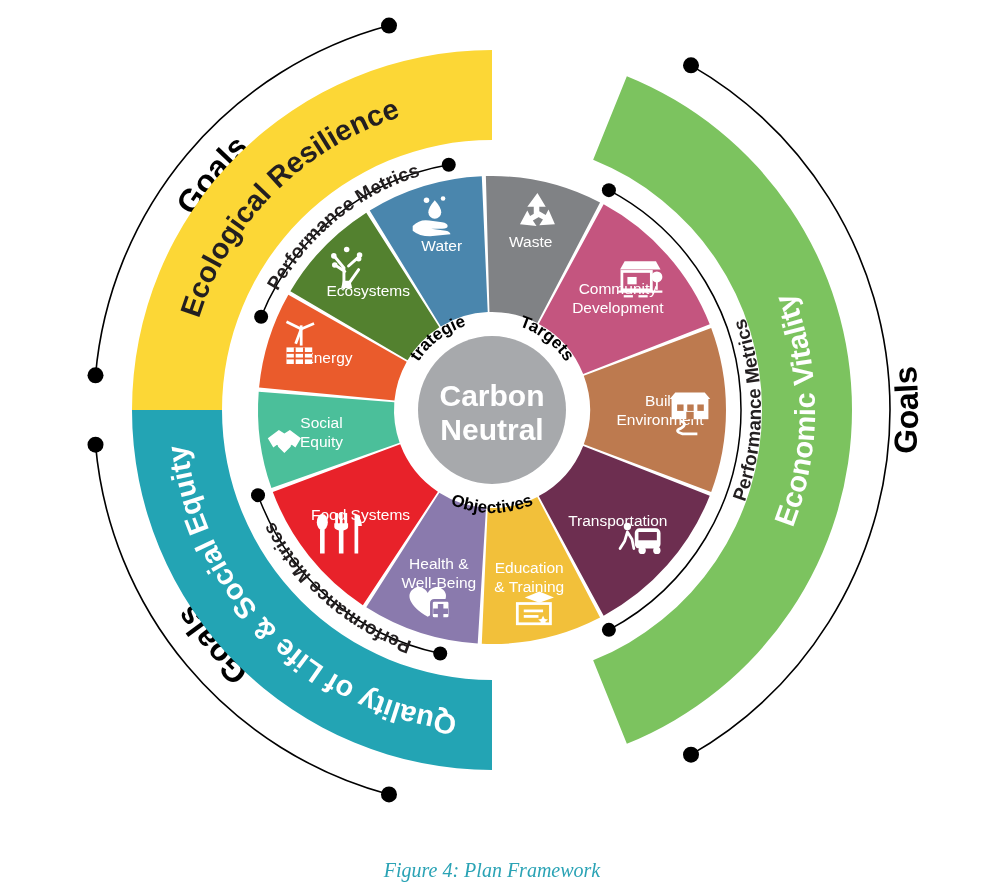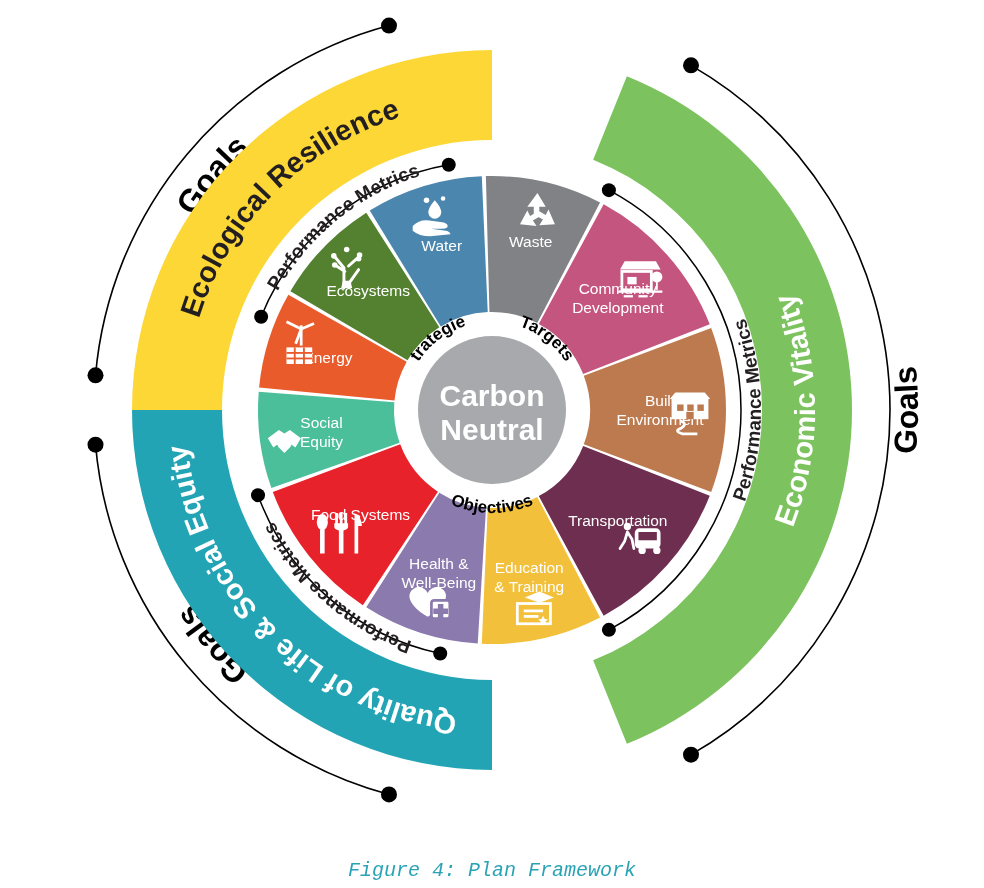--- a/index.html
+++ b/index.html
@@ -3,21 +3,21 @@
 <meta charset="utf-8">
 <style>
   html,body{margin:0;padding:0;background:#ffffff;}
   body{width:984px;height:888px;font-family:"Liberation Sans",sans-serif;overflow:hidden;}
   #stage{position:relative;width:984px;height:888px;}
   svg{display:block;}
   .wedge-label{font-family:"Liberation Sans",sans-serif;fill:#ffffff;font-size:15.5px;}
   .hub-text{font-family:"Liberation Sans",sans-serif;fill:#ffffff;font-size:30px;font-weight:bold;}
   .ring-lbl{font-family:"Liberation Sans",sans-serif;font-weight:bold;}
   .caption{position:absolute;left:0;right:0;bottom:6px;text-align:center;
-           font-family:Liberation Mono, monospace;font-style:italic;font-size:20px;color:#2aa3b5;}
+           font-family:Liberation Serif, serif;font-style:italic;font-size:20px;color:#2aa3b5;}
 </style>
 </head>
 <body>
 
 <div id="stage">
   <svg id="wheel" width="984" height="830" viewBox="0 0 984 830">
     <defs id="defs-paths">
         <path id="ringpath0" d="M 492 717 A 307 307 0 0 1 185 410.00000000000006"></path>
         <path id="ringpath1" d="M 185 410.00000000000006 A 307 307 0 0 1 491.99999999999994 103"></path>
         <path id="ringpath2" d="M 612.9979296733395 709.4803850250723 A 323 323 0 0 0 612.9979296733395 110.51961497492766"></path>

